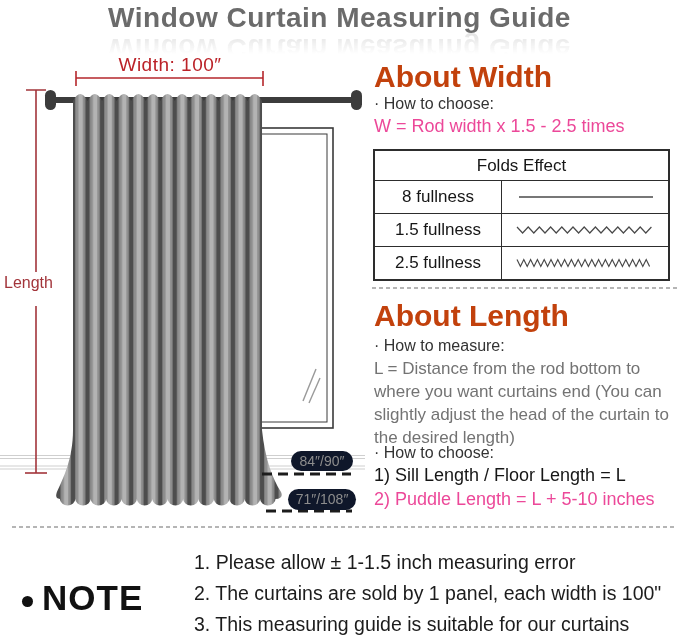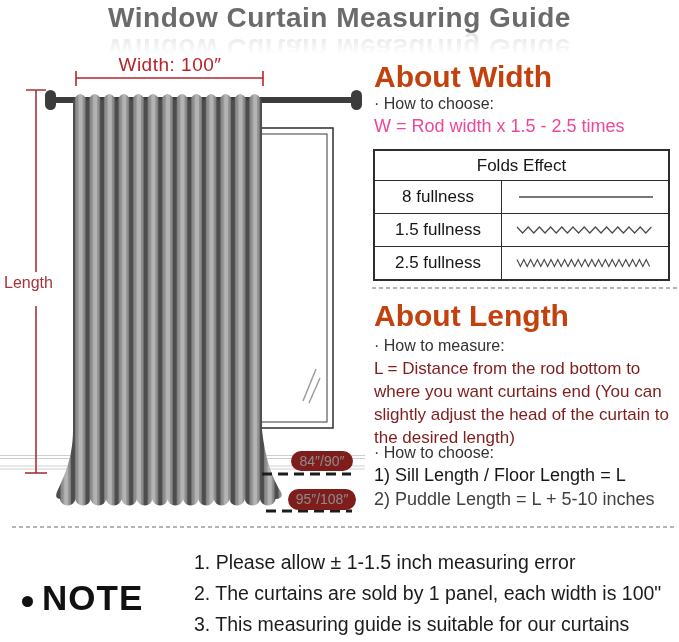--- a/index.html
+++ b/index.html
@@ -20,21 +20,21 @@
     transform:scaleY(-1);opacity:.28;
     -webkit-mask-image:linear-gradient(to bottom,transparent 30%,rgba(0,0,0,.9) 100%);
     mask-image:linear-gradient(to bottom,transparent 30%,rgba(0,0,0,.9) 100%);
     pointer-events:none;
   }
 
   
   .width-label{top:54px;left:70px;width:200px;text-align:center;
     font-size:19px;color:#bb2228;letter-spacing:.5px;}
   .length-label{top:274px;left:4px;font-size:16px;color:#a2343a;}
-  .pill{background:#7f1d1d;color:#8d8d8d;border-radius:11px;text-align:center;
+  .pill{background:#0f172a;color:#8d8d8d;border-radius:11px;text-align:center;
     font-size:14px;line-height:20px;}
   .pill-84{top:451px;left:291px;width:62px;height:20px;}
   .pill-95{top:489px;left:288px;width:68px;height:21px;line-height:21px;}
 
   
   .h2{font-size:30px;font-weight:600;color:#c2410c;}
   .aw-heading{top:60px;left:374px;}
   .aw-how{top:95px;left:374px;font-size:16px;color:#333;}
   .aw-formula{top:116px;left:374px;font-size:18px;color:#ec4899;}
   .ftable{top:149px;left:373px;width:293px;border:2px solid #2d2d2d;background:#fff;}
@@ -44,24 +44,24 @@
   .ftable-row:last-child{border-bottom:none;}
   .ftable-cell-label{display:flex;align-items:center;justify-content:center;
     font-size:17px;color:#161616;border-right:1px solid #2d2d2d;}
   .ftable-cell-pattern{display:flex;align-items:center;justify-content:center;}
   .sep-dashed{height:2px;
     background:repeating-linear-gradient(to right,#b5b5b5 0 4px,transparent 4px 7px);}
   .sep-right{top:287px;left:372px;width:305px;}
   .sep-full{top:526px;left:12px;width:665px;}
   .al-heading{top:299px;left:374px;}
   .al-how-measure{top:337px;left:374px;font-size:16px;color:#333;}
-  .al-desc{top:357px;left:374px;width:304px;font-size:17px;line-height:23px;color:#7f1d1d;}
+  .al-desc{top:357px;left:374px;width:304px;font-size:17px;line-height:23px;color:#737373;}
   .al-how-choose{top:444px;left:374px;font-size:16px;color:#333;}
   .al-choice-1{top:465px;left:374px;font-size:18px;color:#161616;}
-  .al-choice-2{top:489px;left:374px;font-size:18px;color:#404040;}
+  .al-choice-2{top:489px;left:374px;font-size:18px;color:#ec4899;}
 
   
   .note-bullet{top:596px;left:22px;width:11px;height:11px;border-radius:50%;background:#111;}
   .note-heading{top:578px;left:42px;font-size:35px;font-weight:600;color:#111;letter-spacing:1px;}
   .note-list{top:551px;left:194px;}
   .note-item{font-size:19.5px;color:#1c1c1c;margin-bottom:9px;line-height:22px;}
 </style>
 </head>
 <body>
 
@@ -133,21 +133,21 @@
 
     <g stroke="#1c1c1c" stroke-width="3">
       <line x1="262" y1="474" x2="351" y2="474" stroke-dasharray="10 6"></line>
       <line x1="266" y1="511" x2="352" y2="511" stroke-dasharray="10 6"></line>
     </g>
   </svg>
 
   <div class="abs width-label">Width:  100″</div>
   <div class="abs length-label">Length</div>
   <div class="abs pill pill-84">84″/90″</div>
-  <div class="abs pill pill-95">95″/108″</div>
+  <div class="abs pill pill-95">71″/108″</div>
 
   <div class="abs h2 aw-heading">About Width</div>
   <div class="abs aw-how">· How to choose:</div>
   <div class="abs aw-formula">W = Rod width x 1.5 - 2.5 times</div>
 
   <div class="abs ftable">
     <div class="ftable-header">Folds Effect</div>
     <div class="ftable-row">
       <div class="ftable-cell-label">8 fullness</div>
       <div class="ftable-cell-pattern">

